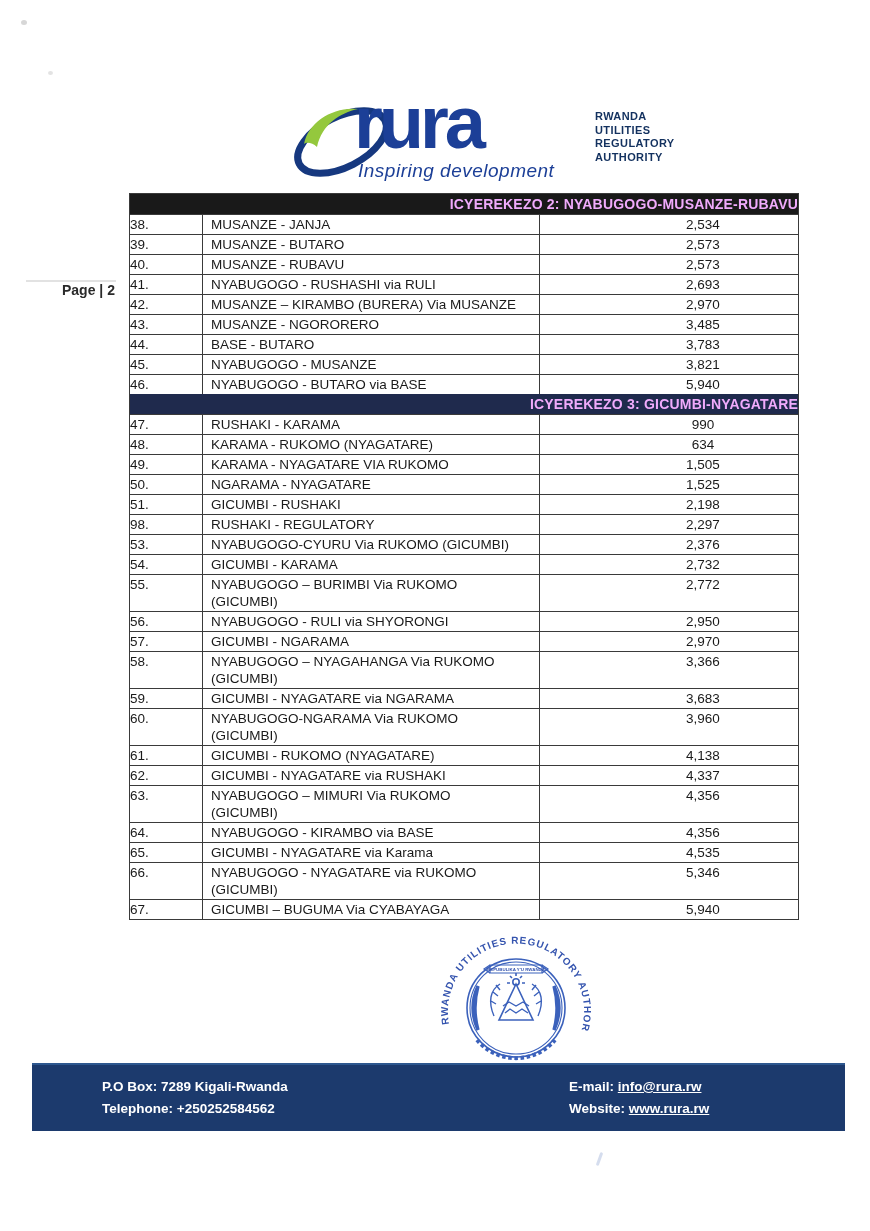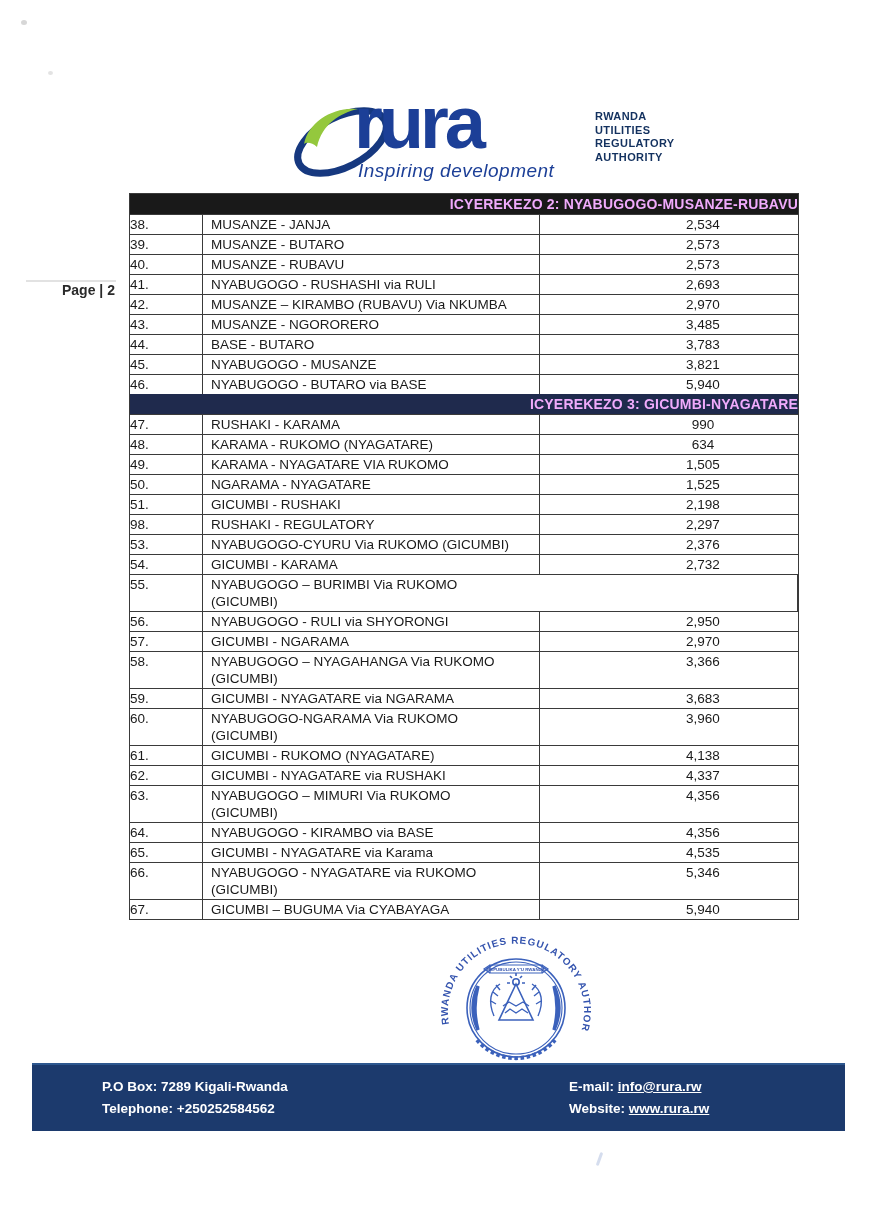--- a/index.html
+++ b/index.html
@@ -93,21 +93,21 @@
         <div class="c-route">MUSANZE - RUBAVU</div>
         <div class="c-value">2,573</div>
       </div>
       <div class="t-row">
         <div class="c-num">41.</div>
         <div class="c-route">NYABUGOGO - RUSHASHI via RULI</div>
         <div class="c-value">2,693</div>
       </div>
       <div class="t-row">
         <div class="c-num">42.</div>
-        <div class="c-route">MUSANZE – KIRAMBO (RUBAVU) Via NKUMBA</div>
+        <div class="c-route">MUSANZE – KIRAMBO (BURERA) Via MUSANZE</div>
         <div class="c-value">2,970</div>
       </div>
       <div class="t-row">
         <div class="c-num">43.</div>
         <div class="c-route">MUSANZE - NGORORERO</div>
         <div class="c-value">3,485</div>
       </div>
       <div class="t-row">
         <div class="c-num">44.</div>
         <div class="c-route">BASE - BUTARO</div>
@@ -160,20 +160,21 @@
         <div class="c-value">2,376</div>
       </div>
       <div class="t-row">
         <div class="c-num">54.</div>
         <div class="c-route">GICUMBI - KARAMA</div>
         <div class="c-value">2,732</div>
       </div>
       <div class="t-row">
         <div class="c-num">55.</div>
         <div class="c-route">NYABUGOGO – BURIMBI Via RUKOMO<div>(GICUMBI)</div></div>
+        <div class="c-value">2,772</div>
       </div>
       <div class="t-row">
         <div class="c-num">56.</div>
         <div class="c-route">NYABUGOGO - RULI via SHYORONGI</div>
         <div class="c-value">2,950</div>
       </div>
       <div class="t-row">
         <div class="c-num">57.</div>
         <div class="c-route">GICUMBI - NGARAMA</div>
         <div class="c-value">2,970</div>

